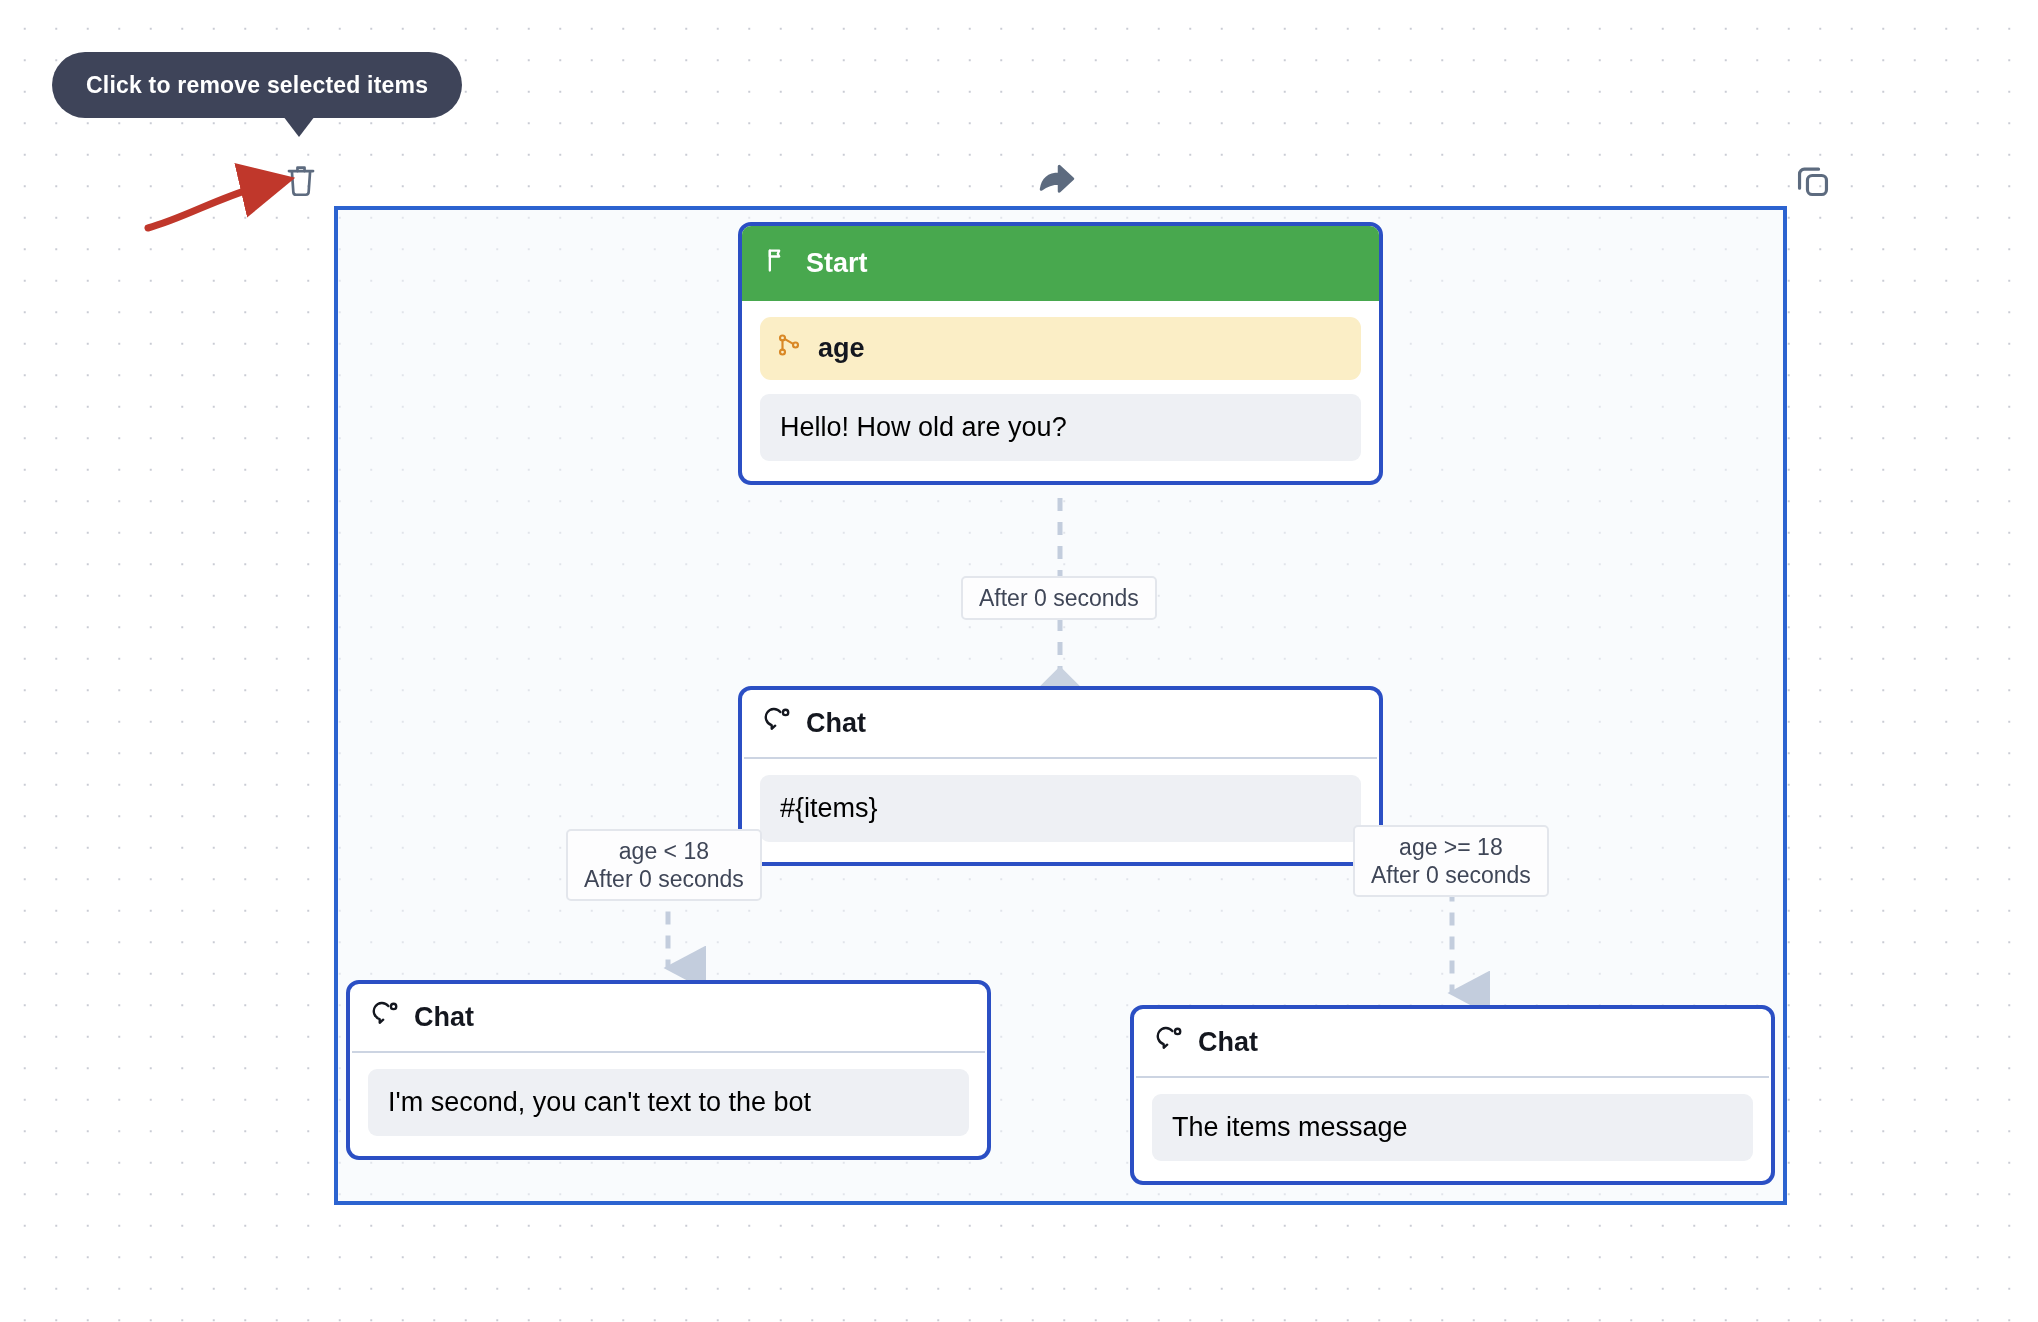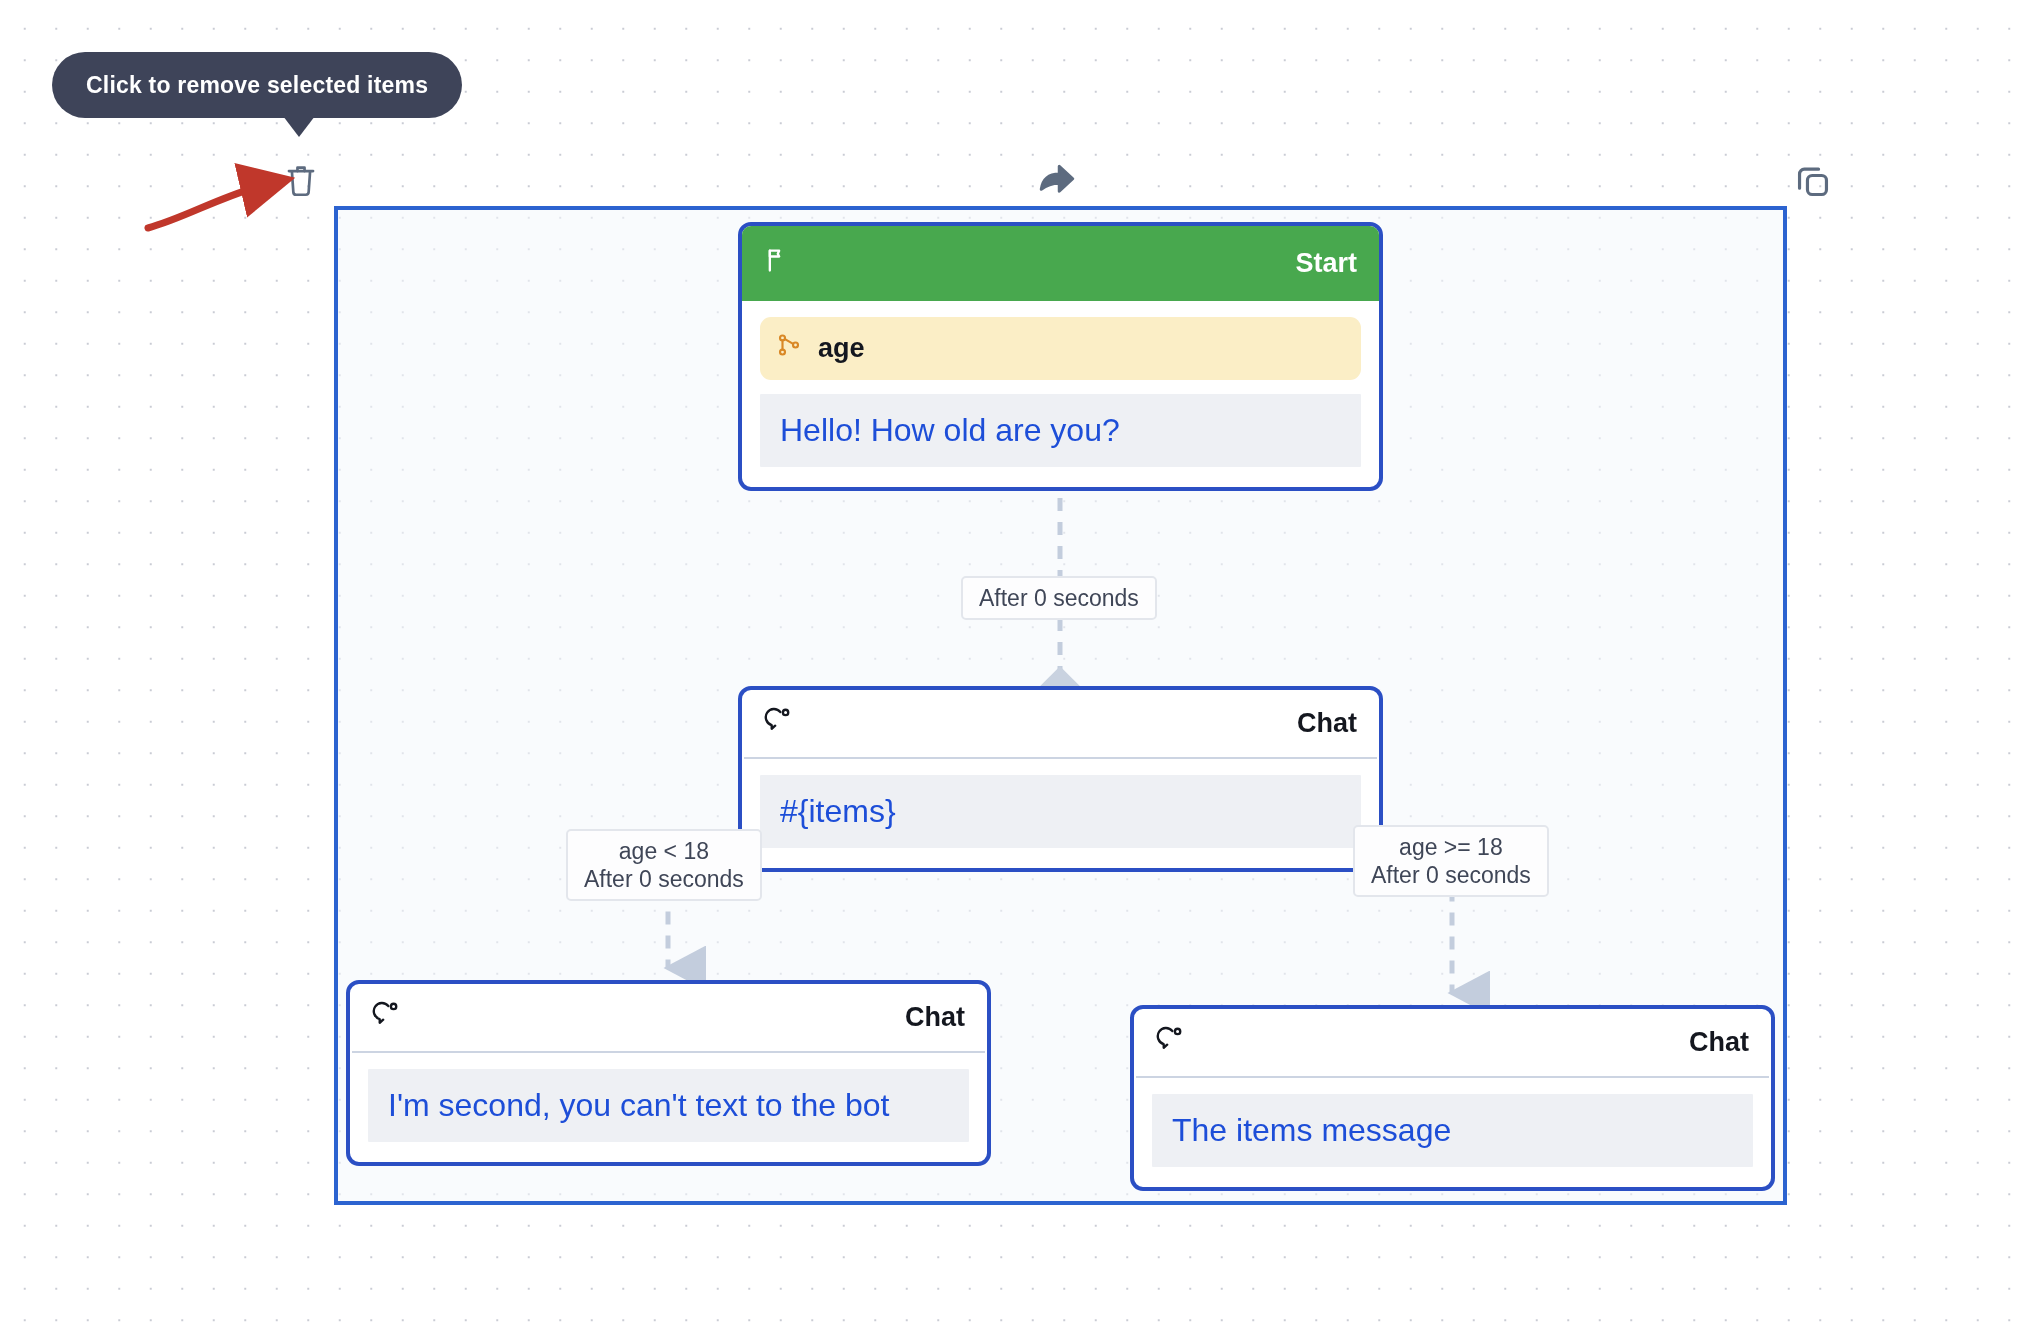--- a/index.html
+++ b/index.html
@@ -96,36 +96,35 @@
   }
 
   .node-header {
     display: flex;
     align-items: center;
     gap: 14px;
     padding: 16px 22px;
     font-size: 27px;
     font-weight: bold;
     color: #14171f;
-    justify-content: space-between;
   }
   .node-header.green {
     background: #48a84e;
     color: #ffffff;
     padding: 20px 22px;
   }
   .node-divider { height: 2px; background: #ccd4e2; margin: 0 2px; }
   .node-body { padding: 16px 18px 20px 18px; }
 
   .bubble {
     background: #eef0f4;
-    border-radius: 1px;
+    border-radius: 9px;
     padding: 18px 20px;
-    font-size: 32px;
-    color: #1d4ed8;
+    font-size: 27px;
+    color: #000000;
   }
   .var-row {
     background: #fbeec6;
     border-radius: 11px;
     padding: 15px 16px;
     font-size: 27px;
     font-weight: bold;
     color: #14171f;
     display: flex;
     align-items: center;

